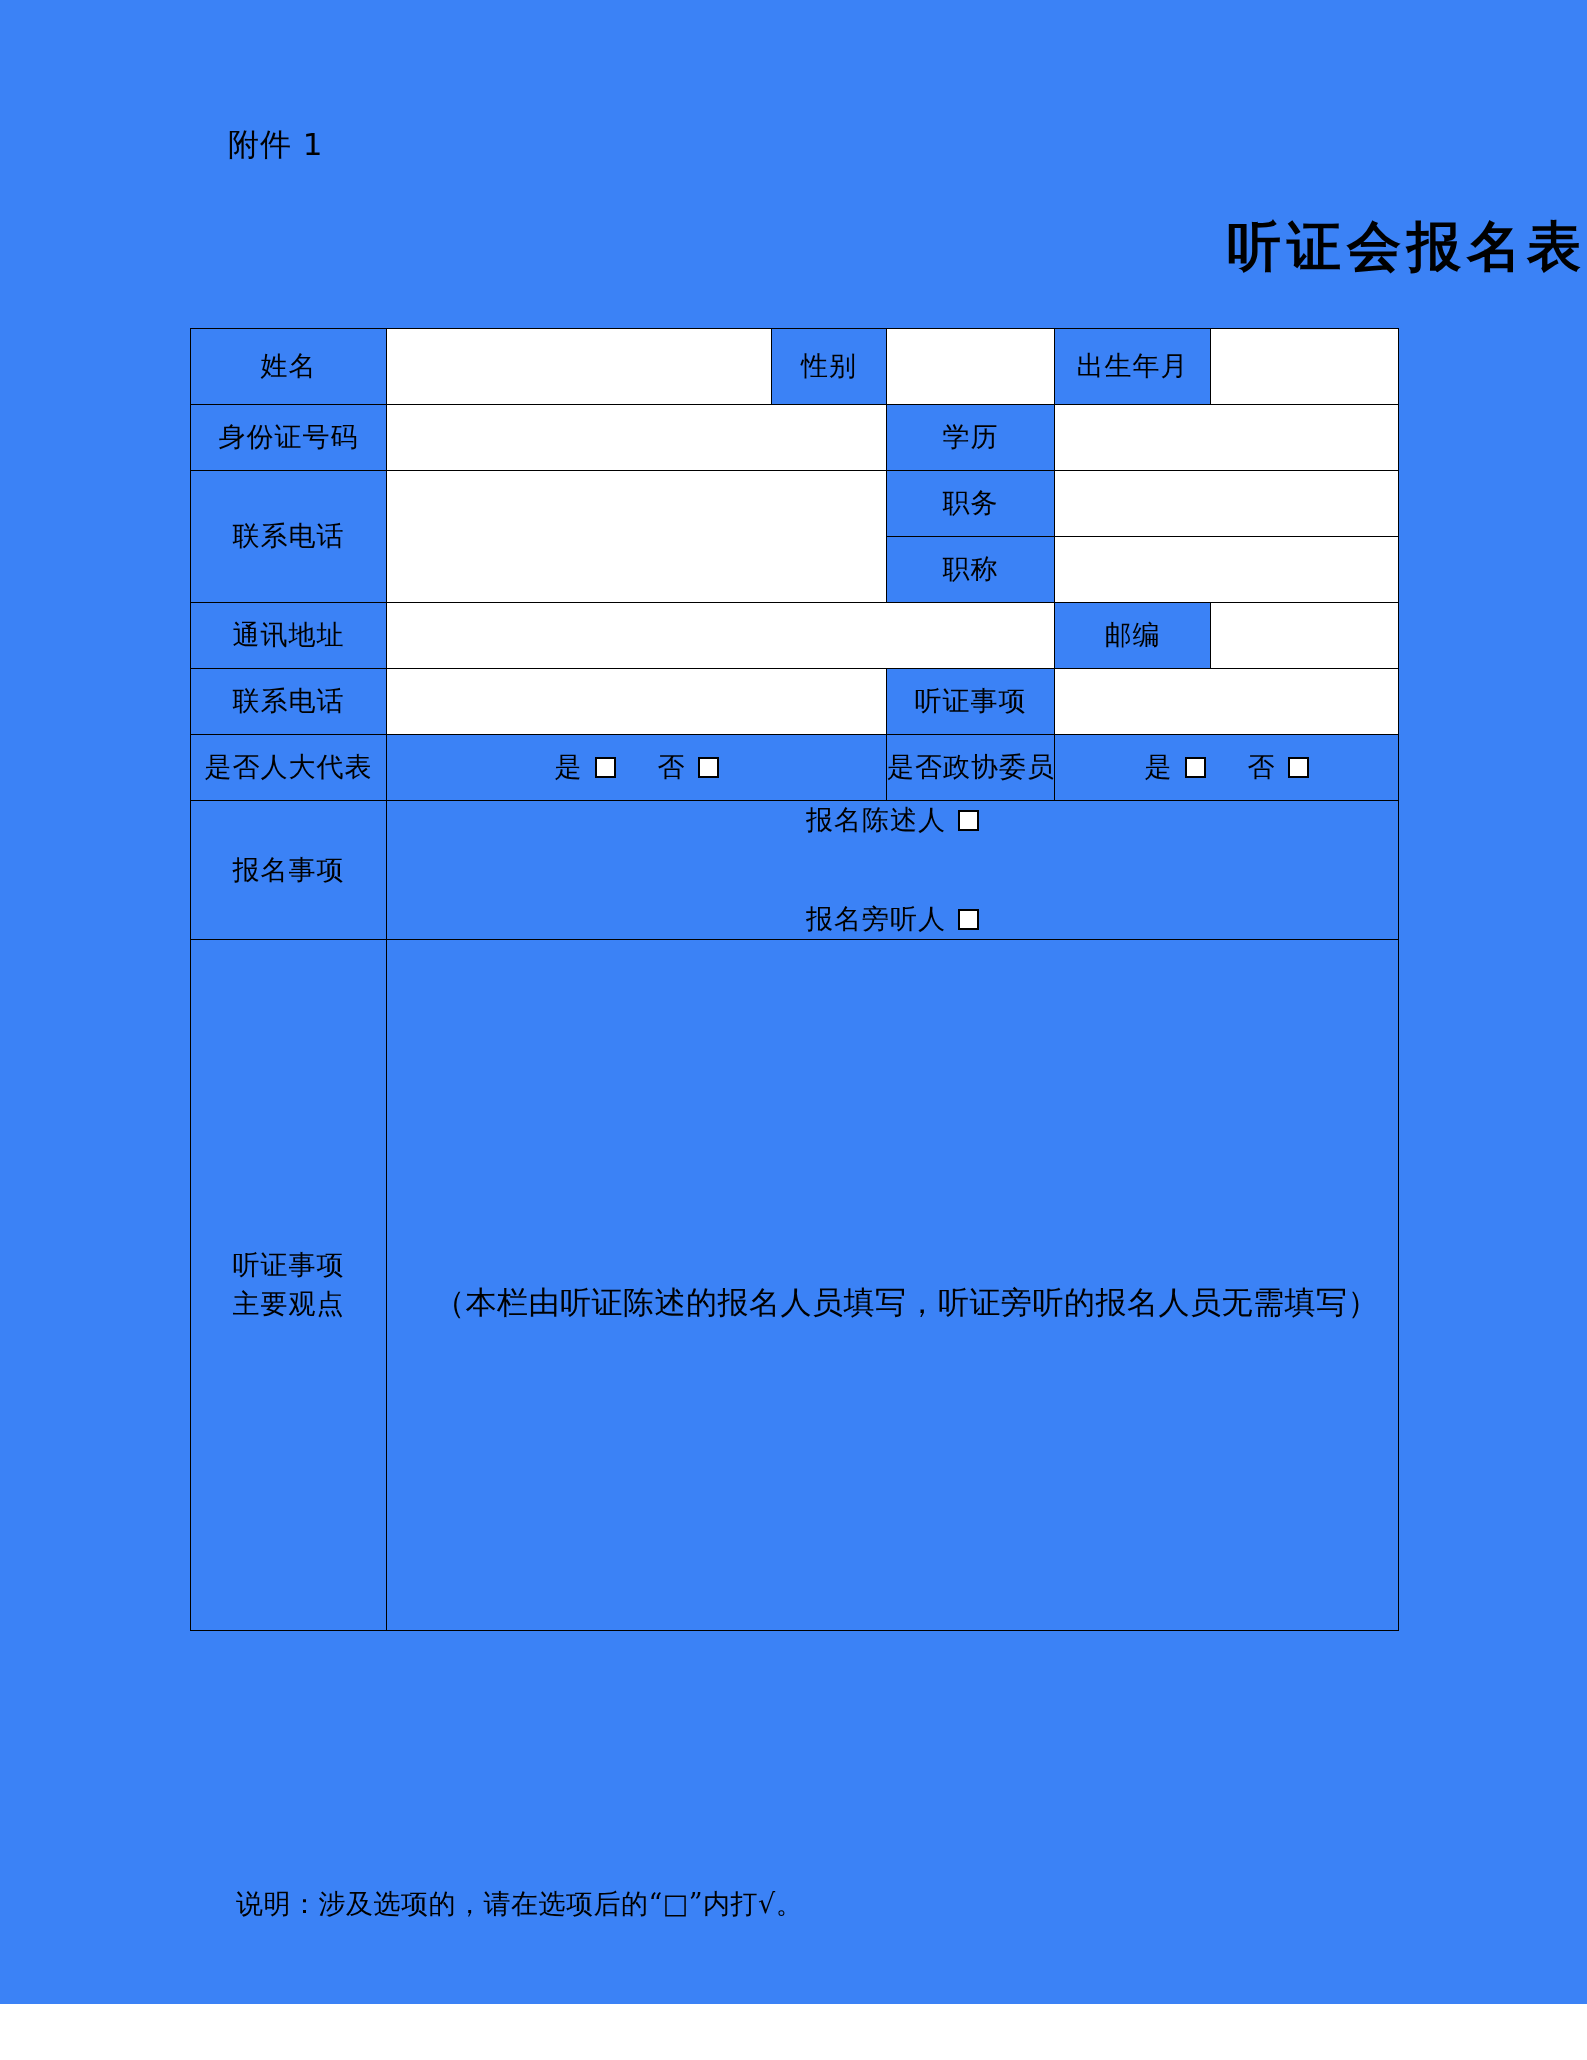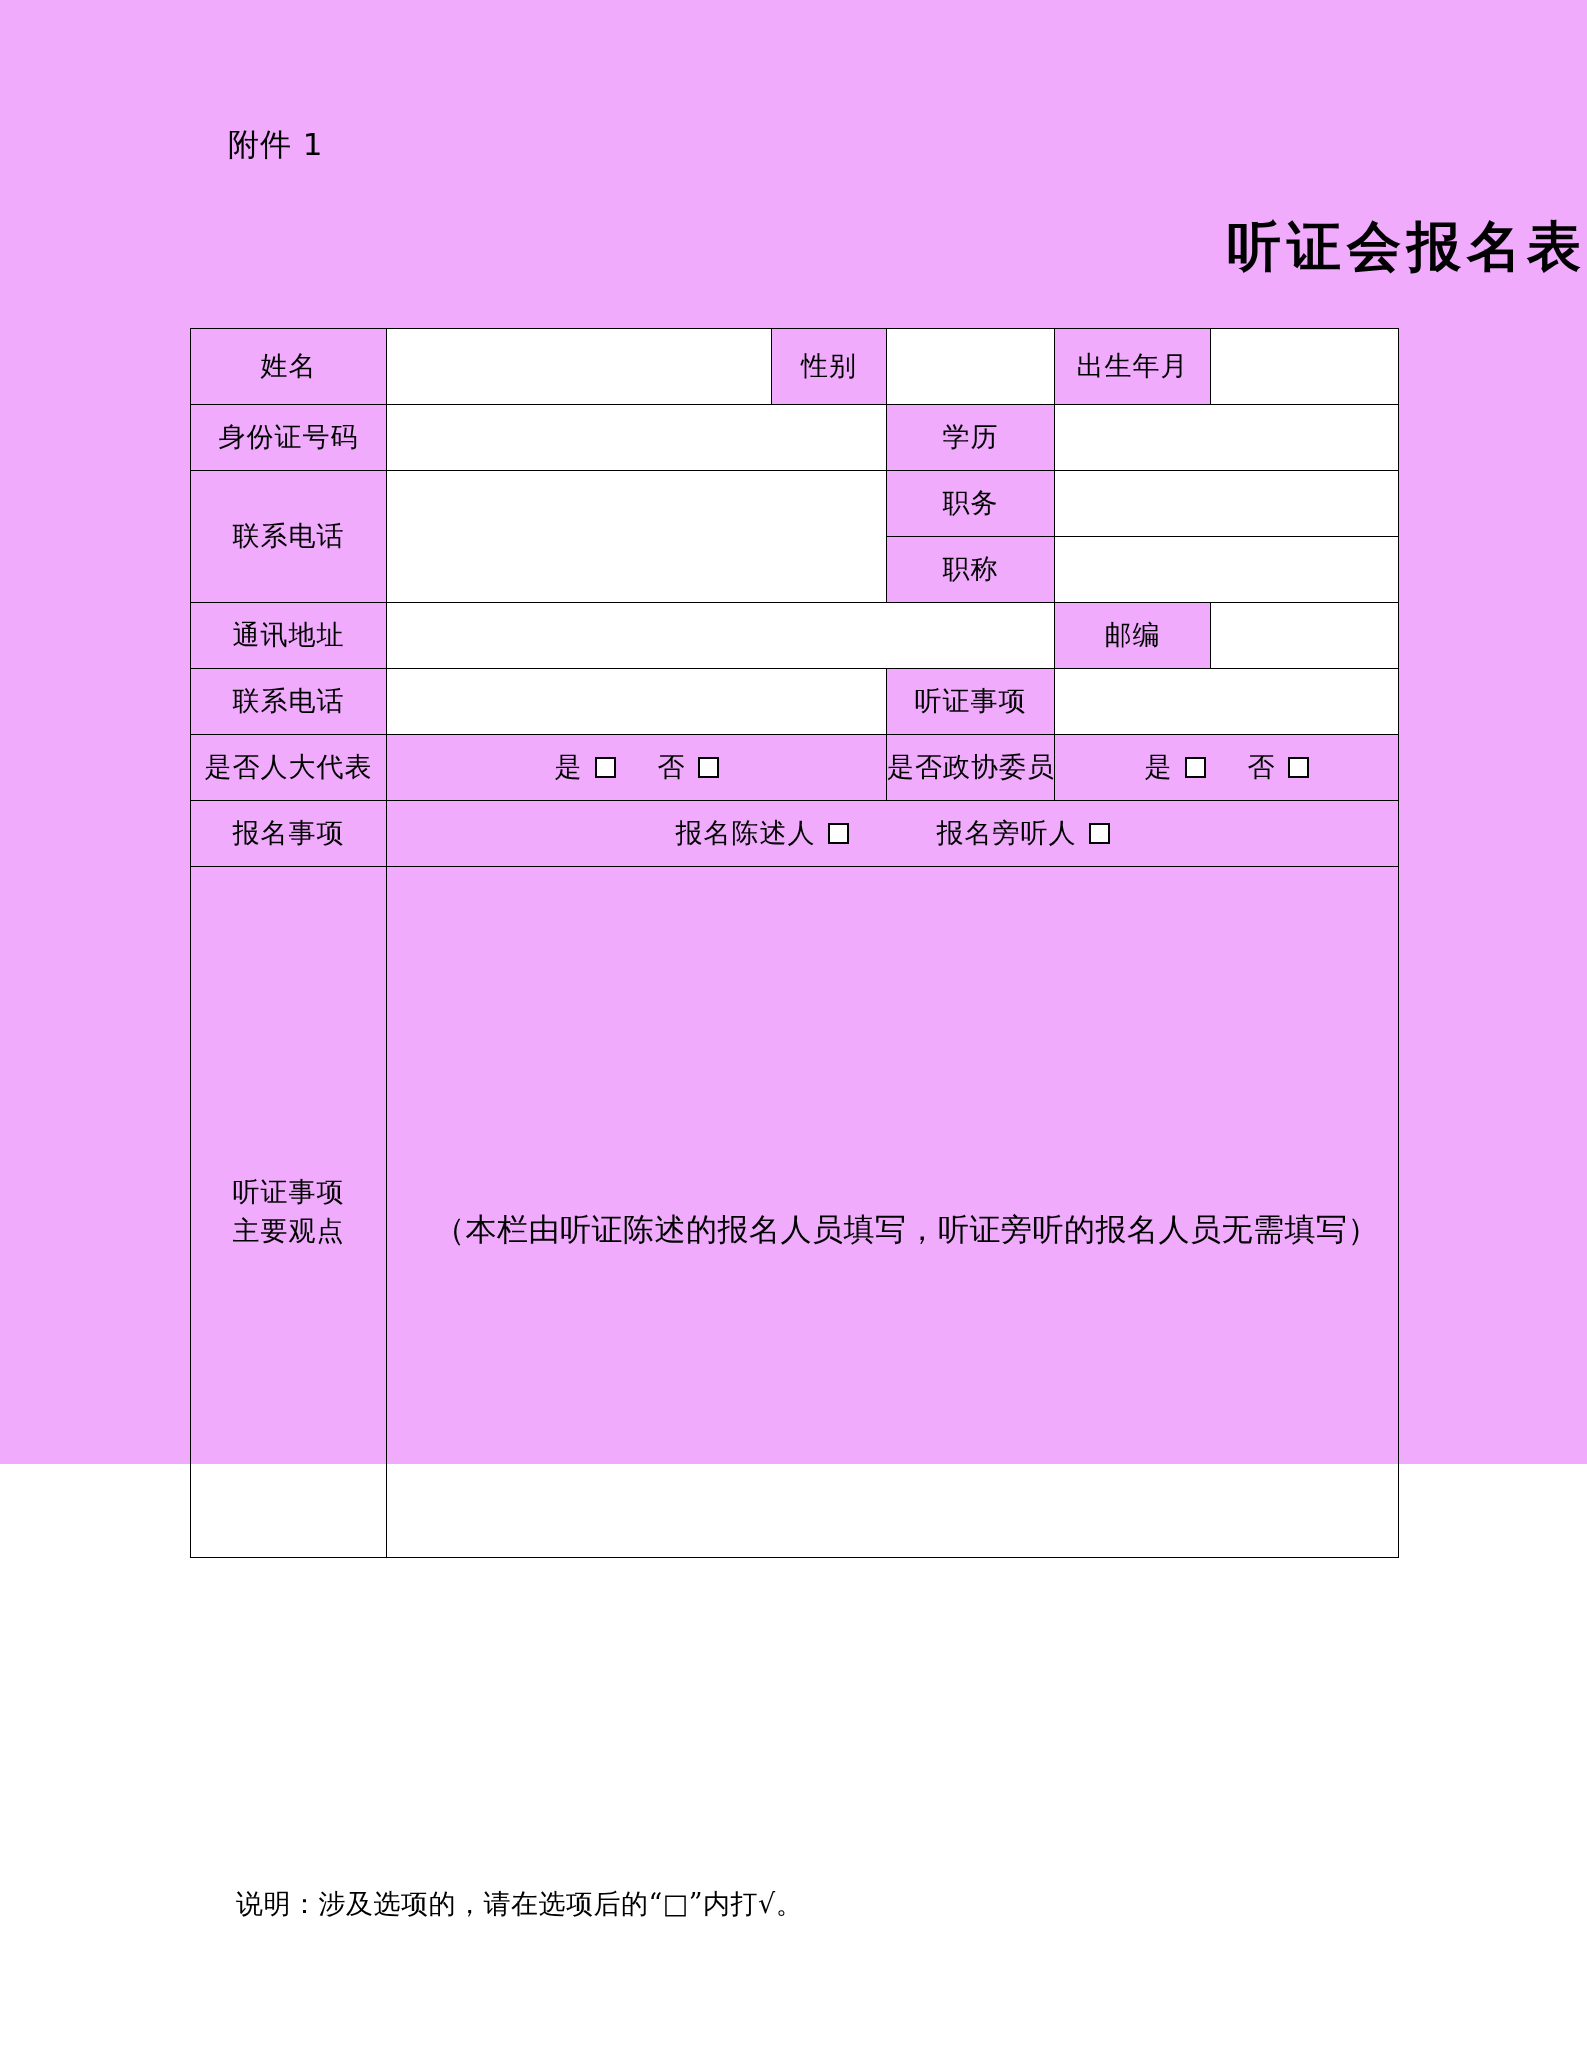--- a/index.html
+++ b/index.html
@@ -13,22 +13,22 @@
     height: 2060px;
     font-family: "DejaVu Sans", "Liberation Sans", sans-serif;
     color: #000000;
     position: relative;
     overflow: hidden;
   }
 
   .page {
     position: relative;
     width: 1587px;
-    height: 1464px;
-    background: #f0abfc;
+    height: 2004px;
+    background: #3b82f6;
   }
 
   
   .attachment-label {
     position: absolute;
     left: 228px;
     top: 124px;
     font-size: 31px;
     font-family: "DejaVu Sans", "Liberation Sans", sans-serif;
     letter-spacing: 1px;
@@ -98,24 +98,24 @@
     display: inline-block;
     width: 21px;
     height: 21px;
     border: 2px solid #000000;
     box-sizing: border-box;
     background: #ffffff;
   }
 
   .signup-group {
     display: flex;
-    flex-direction: row;
+    flex-direction: column;
     align-items: center;
     justify-content: center;
-    gap: 88px;
+    gap: 60px;
   }
 
   
   .opinion-label-cell {
     vertical-align: middle;
     text-align: center;
     margin-top: 28px;
   }
   .opinion-label-line { display: block; letter-spacing: 1px; white-space: nowrap; }
 

